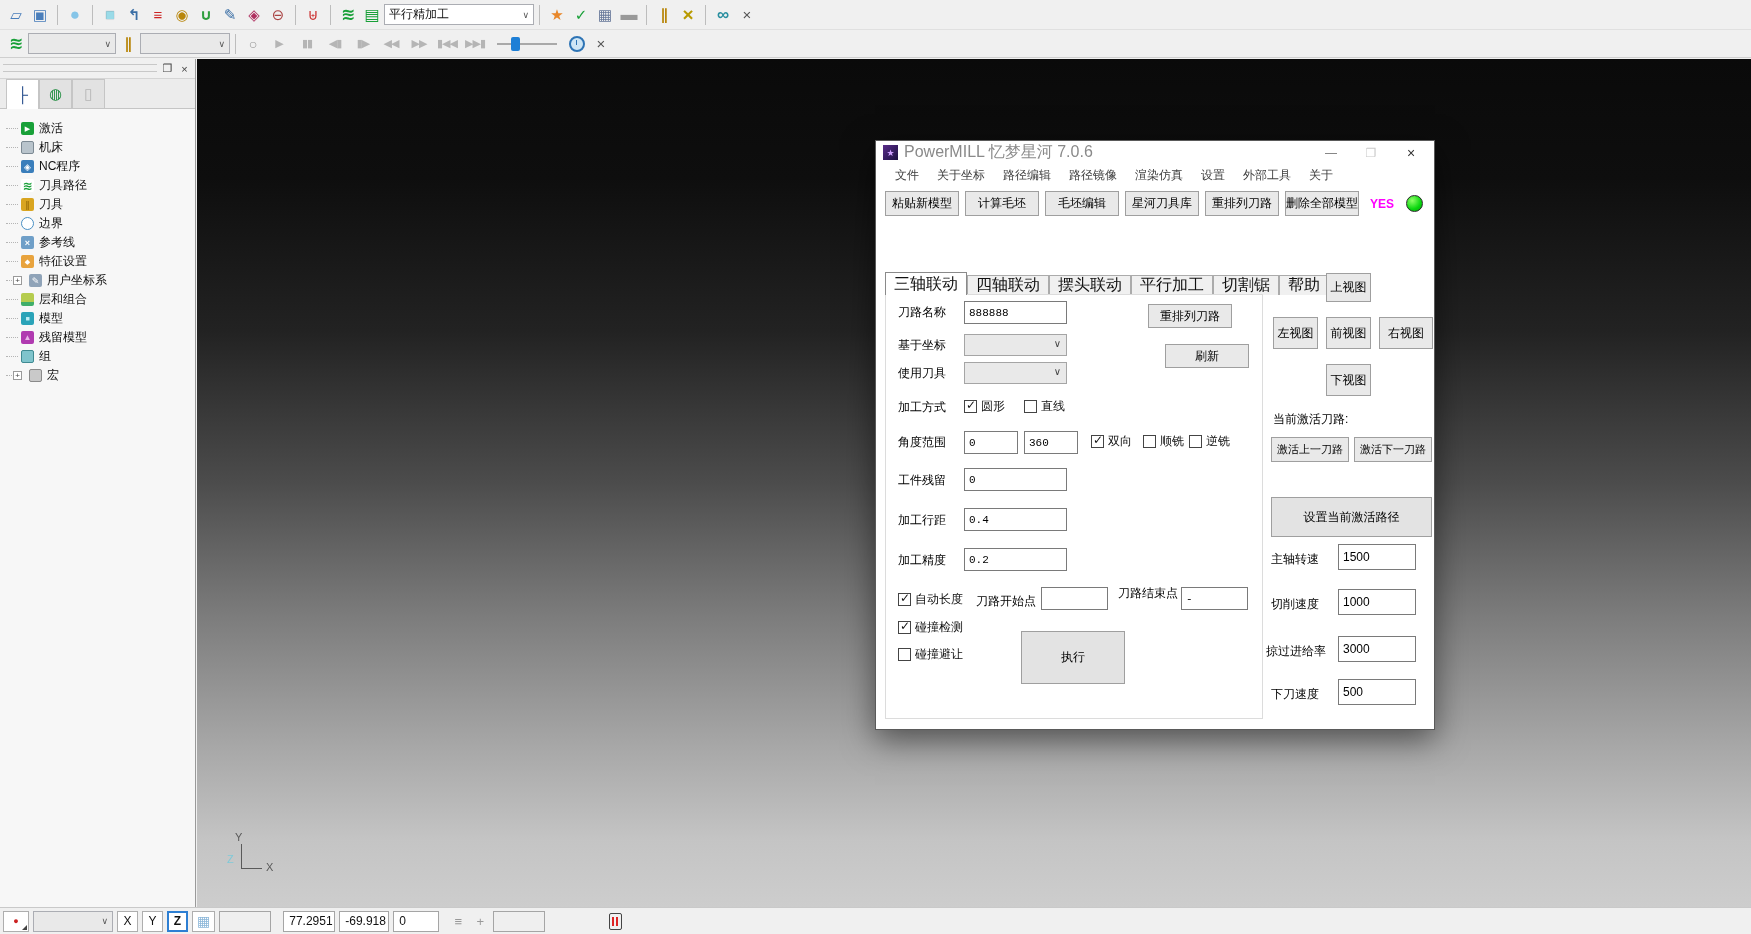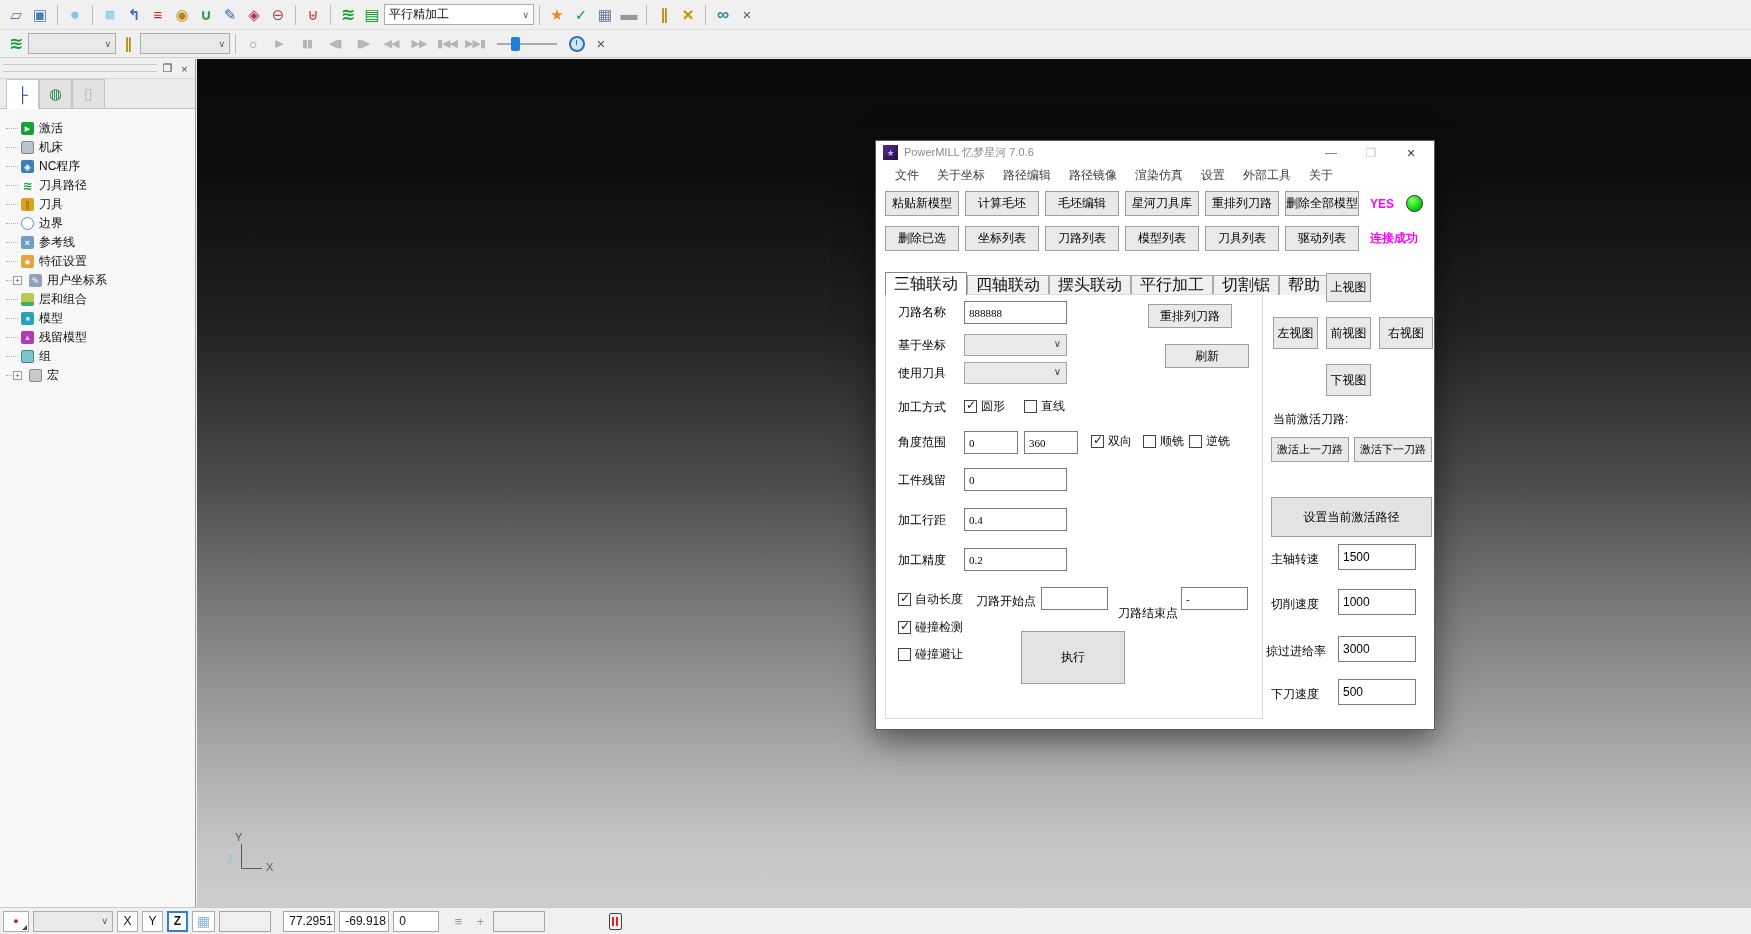--- a/index.html
+++ b/index.html
@@ -102,41 +102,41 @@
   .sfield.dis { background:#efefef; }
   .sicon { color:#999; font-size:13px; width:18px; text-align:center; }
   .devbox { width:13px; height:17px; border:1.5px solid #444; border-radius:2px; position:relative; margin-left:60px; }
   .devbox::after { content:""; position:absolute; left:2px; top:3px; width:2px; height:9px; background:#d22; box-shadow:4px 0 0 #d22; }
 
   
   #dialog { position:absolute; left:875px; top:140px; width:560px; height:590px; background:#fff;
     border:1px solid #5a5a5a; box-shadow:0 10px 30px rgba(0,0,0,.5); z-index:10; }
   #dlg-titlebar { position:absolute; left:0; top:0; right:0; height:23px; background:#fff; display:flex; align-items:center; padding-left:7px; }
   #dlg-icon { width:15px; height:15px; background:linear-gradient(135deg,#5a2d8a,#1a1040); color:#cfa0ff; font-size:9px; display:flex; align-items:center; justify-content:center; margin-right:6px; }
-  #dlg-title { color:#8a8a8a; font-size:11px; }
+  #dlg-title { color:#8a8a8a; font-size:16px; }
   .dlg-wbtn { position:absolute; top:0; width:38px; height:23px; display:flex; align-items:center; justify-content:center; font-size:12px; }
   #dlg-min { right:84px; color:#777; } #dlg-max { right:44px; color:#c9c9c9; } #dlg-close { right:4px; color:#333; font-size:14px; }
   #dlg-menubar { position:absolute; left:0; top:23px; right:0; height:23px; display:flex; align-items:center; padding-left:10px; background:#fff; }
   .menu-item { padding:0 9px; color:#404040; }
 
   .dbtn { position:absolute; background:#e9e9e9; border:1px solid #9f9f9f; display:flex; align-items:center; justify-content:center; color:#000; font-size:12px; }
   .brow1 .dbtn, .brow2 .dbtn { position:static; width:74px; height:25px; flex:none; }
   .brow { position:absolute; left:9px; display:flex; gap:6px; align-items:center; }
   .brow1 { top:50px; } .brow2 { top:85px; }
   .magenta { color:#ff00ff; font-weight:bold; margin-left:5px; white-space:nowrap; }
   #conn-light { width:17px; height:17px; border-radius:50%; margin-left:6px;
     background:radial-gradient(circle at 35% 30%,#8dff66,#09d60e 60%,#0a9a10); border:1px solid #2a2a2a; }
 
   #dlg-tabs { position:absolute; left:9px; top:131px; display:flex; align-items:flex-end; }
   .dtab { height:20px; padding:0 8px; border:1px solid #ababab; border-bottom:none; background:#f0f0f0; display:flex; align-items:center; font-size:16px; }
   .dtab.active { background:#fff; height:23px; border-color:#8a8a8a; position:relative; z-index:2; }
   #tab-panel { position:absolute; left:9px; top:153px; width:378px; height:425px; border:1px solid #dcdcdc; background:#fff; }
 
   .flabel { position:absolute; color:#000; font-size:12px; white-space:nowrap; }
-  .tinput { position:absolute; height:23px; background:#fff; border:1px solid #7a7a7a; font-size:11px; padding:0 4px; font-family:Liberation Serif, serif; }
+  .tinput { position:absolute; height:23px; background:#fff; border:1px solid #7a7a7a; font-size:11px; padding:0 4px; font-family:Liberation Mono, monospace; }
   .dcombo { position:absolute; height:22px; background:#e9e9e9; border:1px solid #a5a5a5; }
   .dcombo::after { content:"∨"; position:absolute; right:5px; top:3px; font-size:10px; color:#444; }
   .cb { position:absolute; display:flex; align-items:center; gap:4px; font-size:12px; white-space:nowrap; }
   .cb .box { width:13px; height:13px; border:1px solid #444; background:#fff; flex:none; position:relative; }
   .cb.checked .box::after { content:"✓"; position:absolute; left:1px; top:-3px; font-size:12px; font-weight:bold; color:#111; }
 
   .speed-label { position:absolute; font-size:12px; color:#000; white-space:nowrap; }
   .speed-input { position:absolute; width:78px; height:26px; background:#fff; border:1px solid #7a7a7a; font-size:12px; padding:0 4px; }
 </style>
 </head>
@@ -331,29 +331,20 @@
     <div class="brow brow1">
       <button class="dbtn">粘贴新模型</button>
       <button class="dbtn">计算毛坯</button>
       <button class="dbtn">毛坯编辑</button>
       <button class="dbtn">星河刀具库</button>
       <button class="dbtn">重排列刀路</button>
       <button class="dbtn">删除全部模型</button>
       <span class="magenta">YES</span>
       <span id="conn-light"></span>
     </div>
-    <div class="brow brow2">
-      <button class="dbtn">删除已选</button>
-      <button class="dbtn">坐标列表</button>
-      <button class="dbtn">刀路列表</button>
-      <button class="dbtn">模型列表</button>
-      <button class="dbtn">刀具列表</button>
-      <button class="dbtn">驱动列表</button>
-      <span class="magenta">连接成功</span>
-    </div>
 
     <div id="dlg-tabs">
       <span class="dtab active">三轴联动</span>
       <span class="dtab">四轴联动</span>
       <span class="dtab">摆头联动</span>
       <span class="dtab">平行加工</span>
       <span class="dtab">切割锯</span>
       <span class="dtab">帮助</span>
     </div>
     <div id="tab-panel"></div>
@@ -403,21 +394,21 @@
 
     <span class="flabel" style="left:22px;top:411px">加工精度</span>
     <input class="tinput" style="left: 88px; top: 407px; width: 103px;" value="0.2">
 
     <span class="cb checked" style="left:22px;top:450px">
         <span class="box"></span>
         <span>自动长度</span>
       </span>
     <span class="flabel" style="left:100px;top:452px">刀路开始点</span>
     <input class="tinput" style="left: 165px; top: 446px; width: 67px;" value="">
-    <span class="flabel" style="left:242px;top:464px">刀路结束点</span>
+    <span class="flabel" style="left:242px;top:444px">刀路结束点</span>
     <input class="tinput" style="left: 305px; top: 446px; width: 67px;" value="-">
 
     <span class="cb checked" style="left:22px;top:478px">
         <span class="box"></span>
         <span>碰撞检测</span>
       </span>
     <span class="cb" style="left:22px;top:505px">
         <span class="box"></span>
         <span>碰撞避让</span>
       </span>

